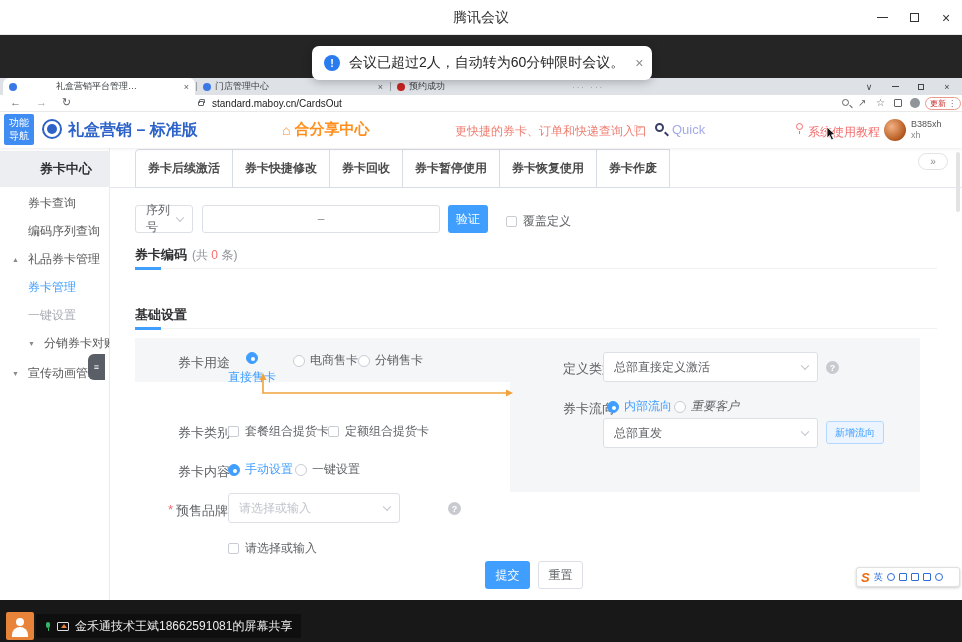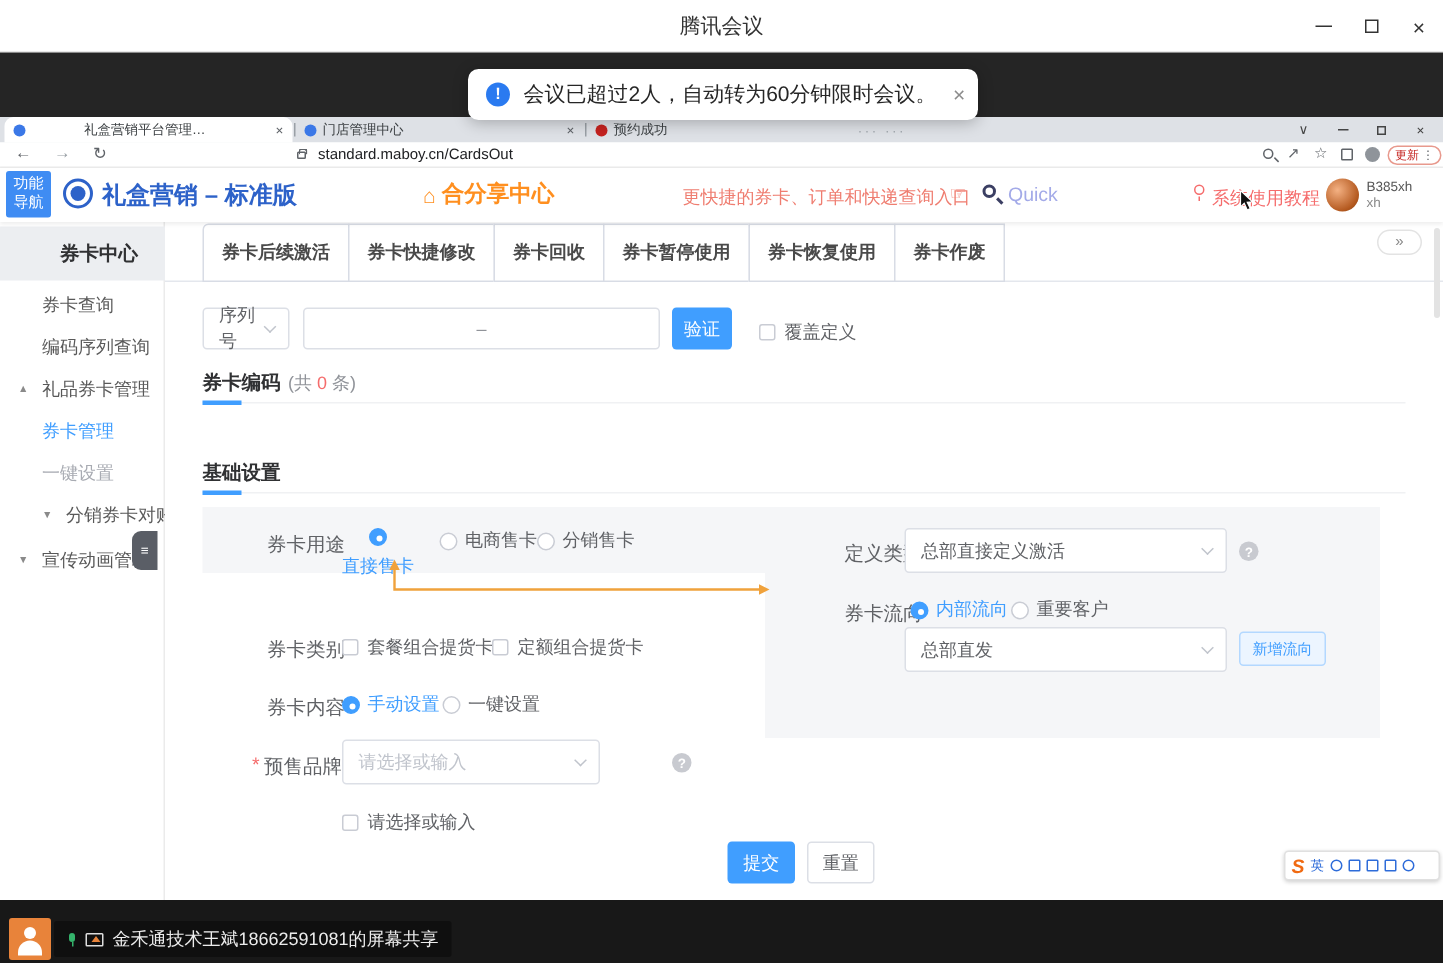--- a/index.html
+++ b/index.html
@@ -374,21 +374,21 @@
     <span>总部直接定义激活</span>
     <span class="chev"></span>
   </div>
   <div class="help-ic" style="left:716px; top:213px;">?</div>
 
   <div class="fld-label" style="left:453px; top:252px;">券卡流向</div>
   <div class="radio-row sel-label" style="left:497px; top:250px;">
     <span class="radio sel"></span>
     <span>内部流向</span>
   </div>
-  <div class="radio-row" style="left:564px; top:250px;">
+  <div class="radio-row" style="left:564px; top:250px;font-style:italic;">
     <span class="radio"></span>
     <span>重要客户</span>
   </div>
   <div class="select" style="left:493px; top:270px; width:215px; height:30px;">
     <span>总部直发</span>
     <span class="chev"></span>
   </div>
   <button class="abs" id="add-flow-btn">新增流向</button>
 
   <div class="fld-label" style="left:68px; top:276px;">券卡类别</div>

